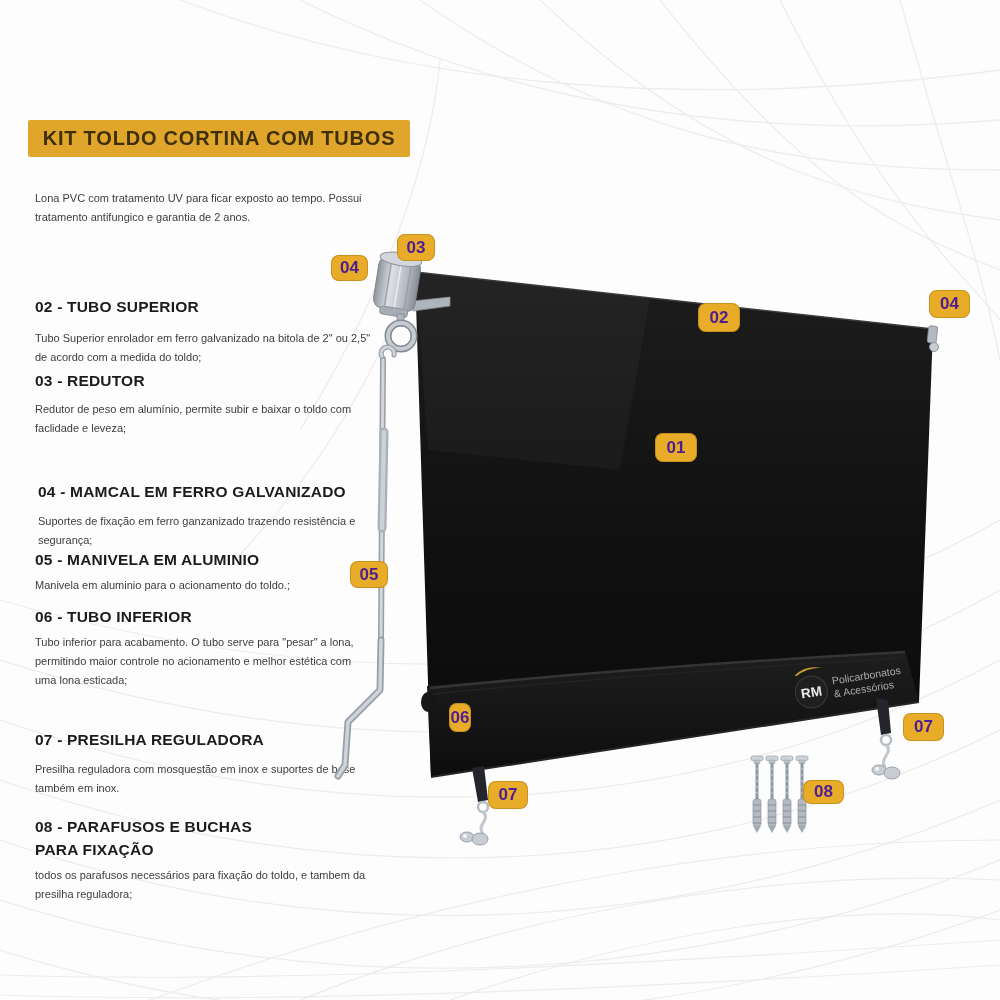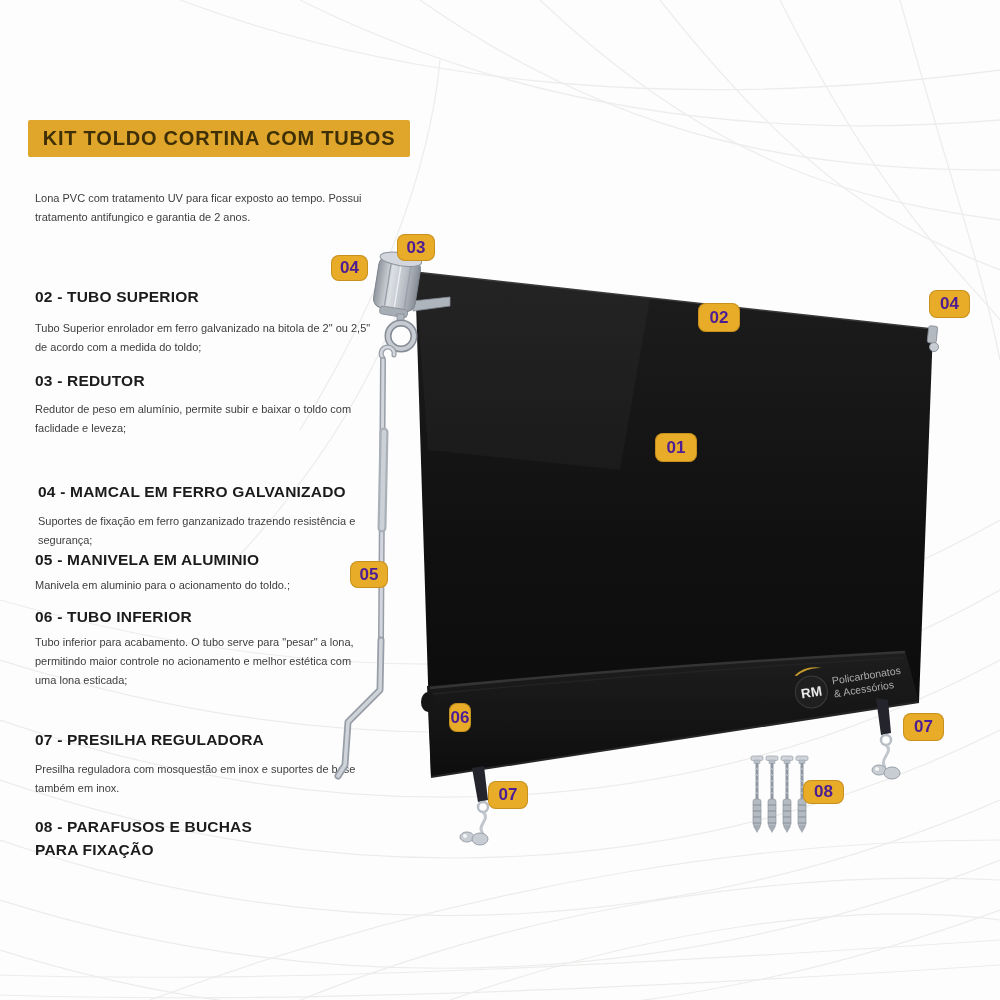--- a/index.html
+++ b/index.html
@@ -14,21 +14,21 @@
     background:#DFA62B;border-radius:2px;display:flex;align-items:center;justify-content:center;
   }
   .title-banner span{font-size:20px;font-weight:bold;letter-spacing:.8px;color:#3E2F06;white-space:nowrap;}
 
   .section{position:absolute;left:35px;width:338px;}
   .sec-heading,.sec-heading2{font-size:15.5px;font-weight:bold;color:#1b1b1b;letter-spacing:.2px;line-height:1.35;}
   .sec-heading{margin:0 0 5px 0;}
   .sec-heading2{margin:-3px 0 5px 0;}
   .section p{margin:0;font-size:11px;line-height:1.72;color:#3d3d3d;}
   .s1{top:189px}
-  .s2{top:287px}.s2 .sec-heading{margin-bottom:11px}
+  .s2{top:297px}.s2 .sec-heading{margin-bottom:11px}
   .s3{top:371px}.s3 .sec-heading{margin-bottom:8px}
   .s4{top:482px;left:38px}.s4 .sec-heading{margin-bottom:9px}
   .s5{top:550px}
   .s6{top:607px}
   .s7{top:730px}.s7 .sec-heading{margin-bottom:9px}
   .s8{top:817px;width:352px}
 
   .badge{
     position:absolute;background:#E8AC28;border-radius:8px;color:#4c1d95;
     font-weight:bold;display:flex;align-items:center;justify-content:center;font-size:17px;
@@ -106,20 +106,21 @@
       <div class="sec-heading">06 - TUBO INFERIOR</div>
       <p>Tubo inferior para acabamento. O tubo serve para "pesar" a lona, permitindo maior controle no acionamento e melhor estética com uma lona esticada;</p>
     </div>
     <div class="section s7">
       <div class="sec-heading">07 - PRESILHA REGULADORA</div>
       <p>Presilha reguladora com mosquestão em inox e suportes de base também em inox.</p>
     </div>
     <div class="section s8">
       <div class="sec-heading">08 - PARAFUSOS E BUCHAS</div>
       <div class="sec-heading2">PARA FIXAÇÃO</div>
+      <p>todos os parafusos necessários para fixação do toldo, e tambem da presilha reguladora;</p>
     </div>
   </div>
 
   <svg class="art" viewBox="0 0 1000 1000">
     <defs>
       <linearGradient id="tarpG" x1="0" y1="0" x2="0" y2="1">
         <stop offset="0" stop-color="#1d1d1d"></stop>
         <stop offset="0.55" stop-color="#101010"></stop>
         <stop offset="1" stop-color="#0b0b0b"></stop>
       </linearGradient>

